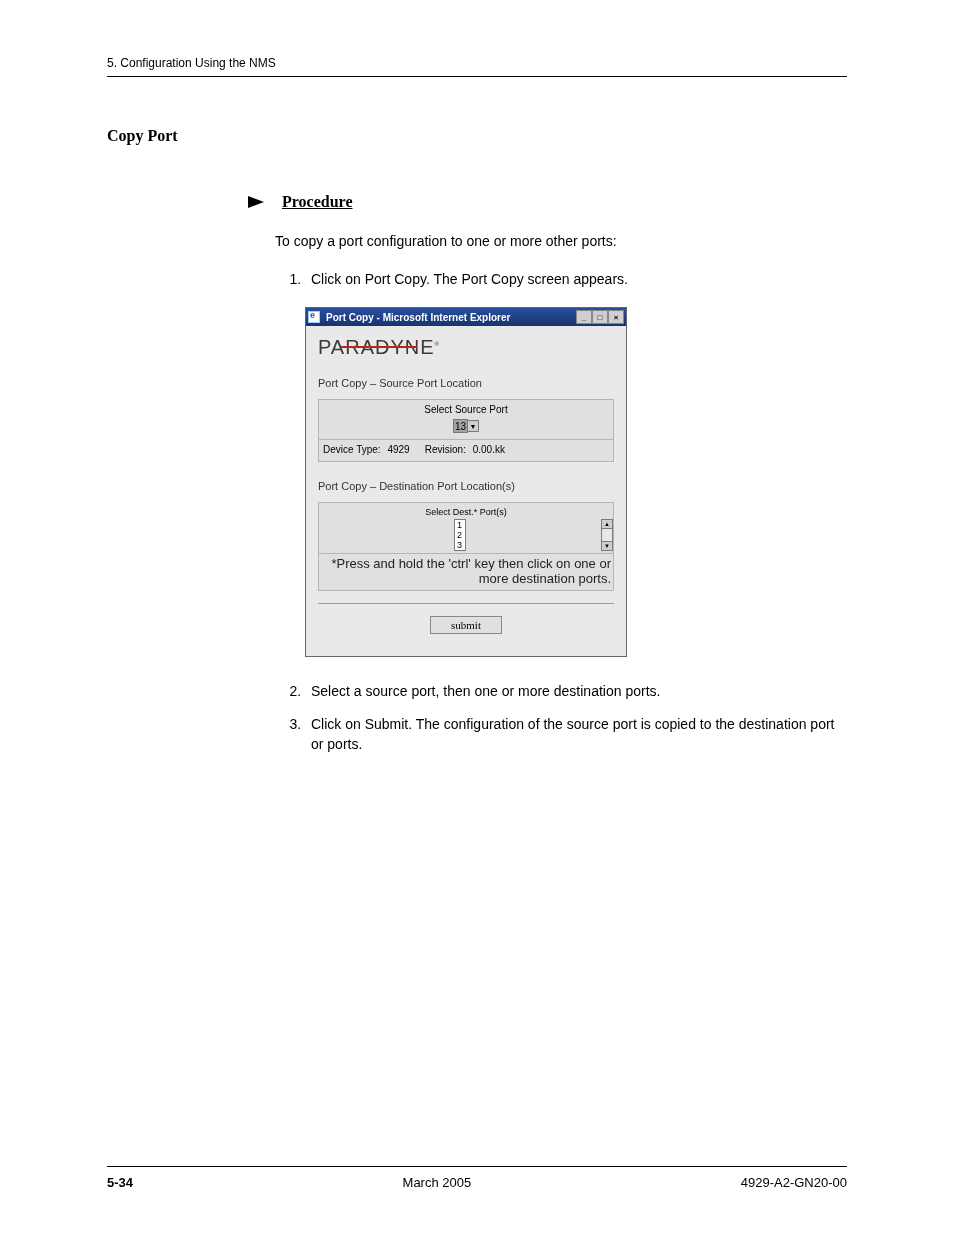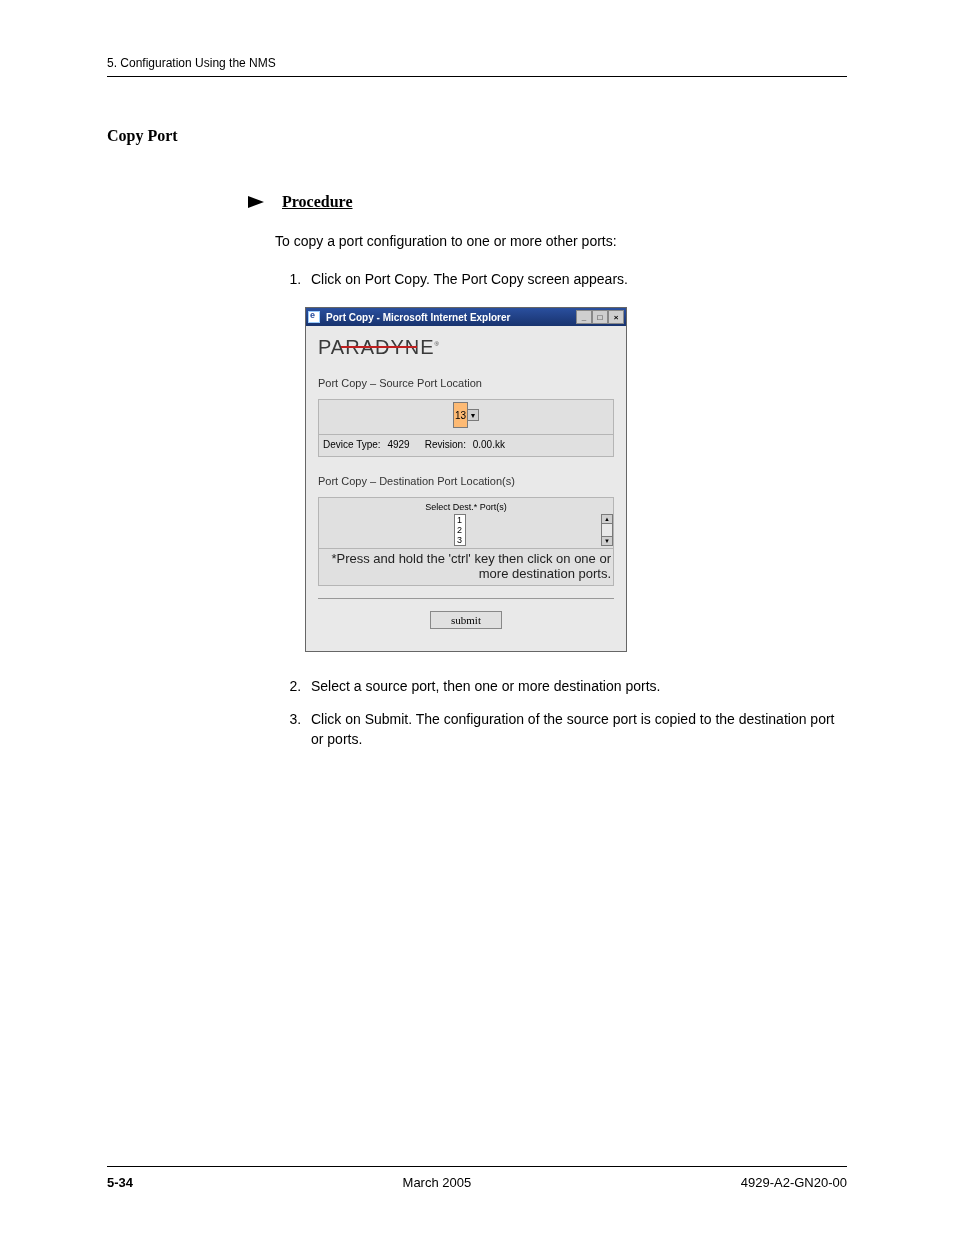--- a/index.html
+++ b/index.html
@@ -137,23 +137,23 @@
     padding: 4px 0 2px 0;
   }
   .panel-row {
     display:flex; justify-content:center; align-items:center;
     padding: 2px 0 6px 0;
   }
   .sel {
     font-size:10px;
     font-family: Tahoma, Arial;
     border:1px solid #7a7a7a;
-    background:#fdba74;
+    background:#a3a3a3;
     padding:0 1px;
-    height:26px;
+    height:14px;
     display:flex; align-items:center;
   }
   .sel-btn {
     width:12px; height:12px;
     background:#cfcfcf;
     border:1px solid #7a7a7a;
     font-size:7px;
     display:flex; align-items:center; justify-content:center;
     margin-left:-1px;
   }
@@ -259,20 +259,21 @@
       </div>
     </div>
     <div class="win-body">
       <div class="brand">
         PA<span class="strike">RA</span>DYNE<sup>®</sup>
       </div>
 
       <div class="sub-title">Port Copy – Source Port Location</div>
 
       <div class="panel">
+        <div class="panel-head">Select Source Port</div>
         <div class="panel-row">
           <div class="sel">
             <span>13</span>
           </div>
           <div class="sel-btn">▼</div>
         </div>
         <div class="kv">
           <span>Device Type:</span>
           <span>4929</span>
           &nbsp;&nbsp;

